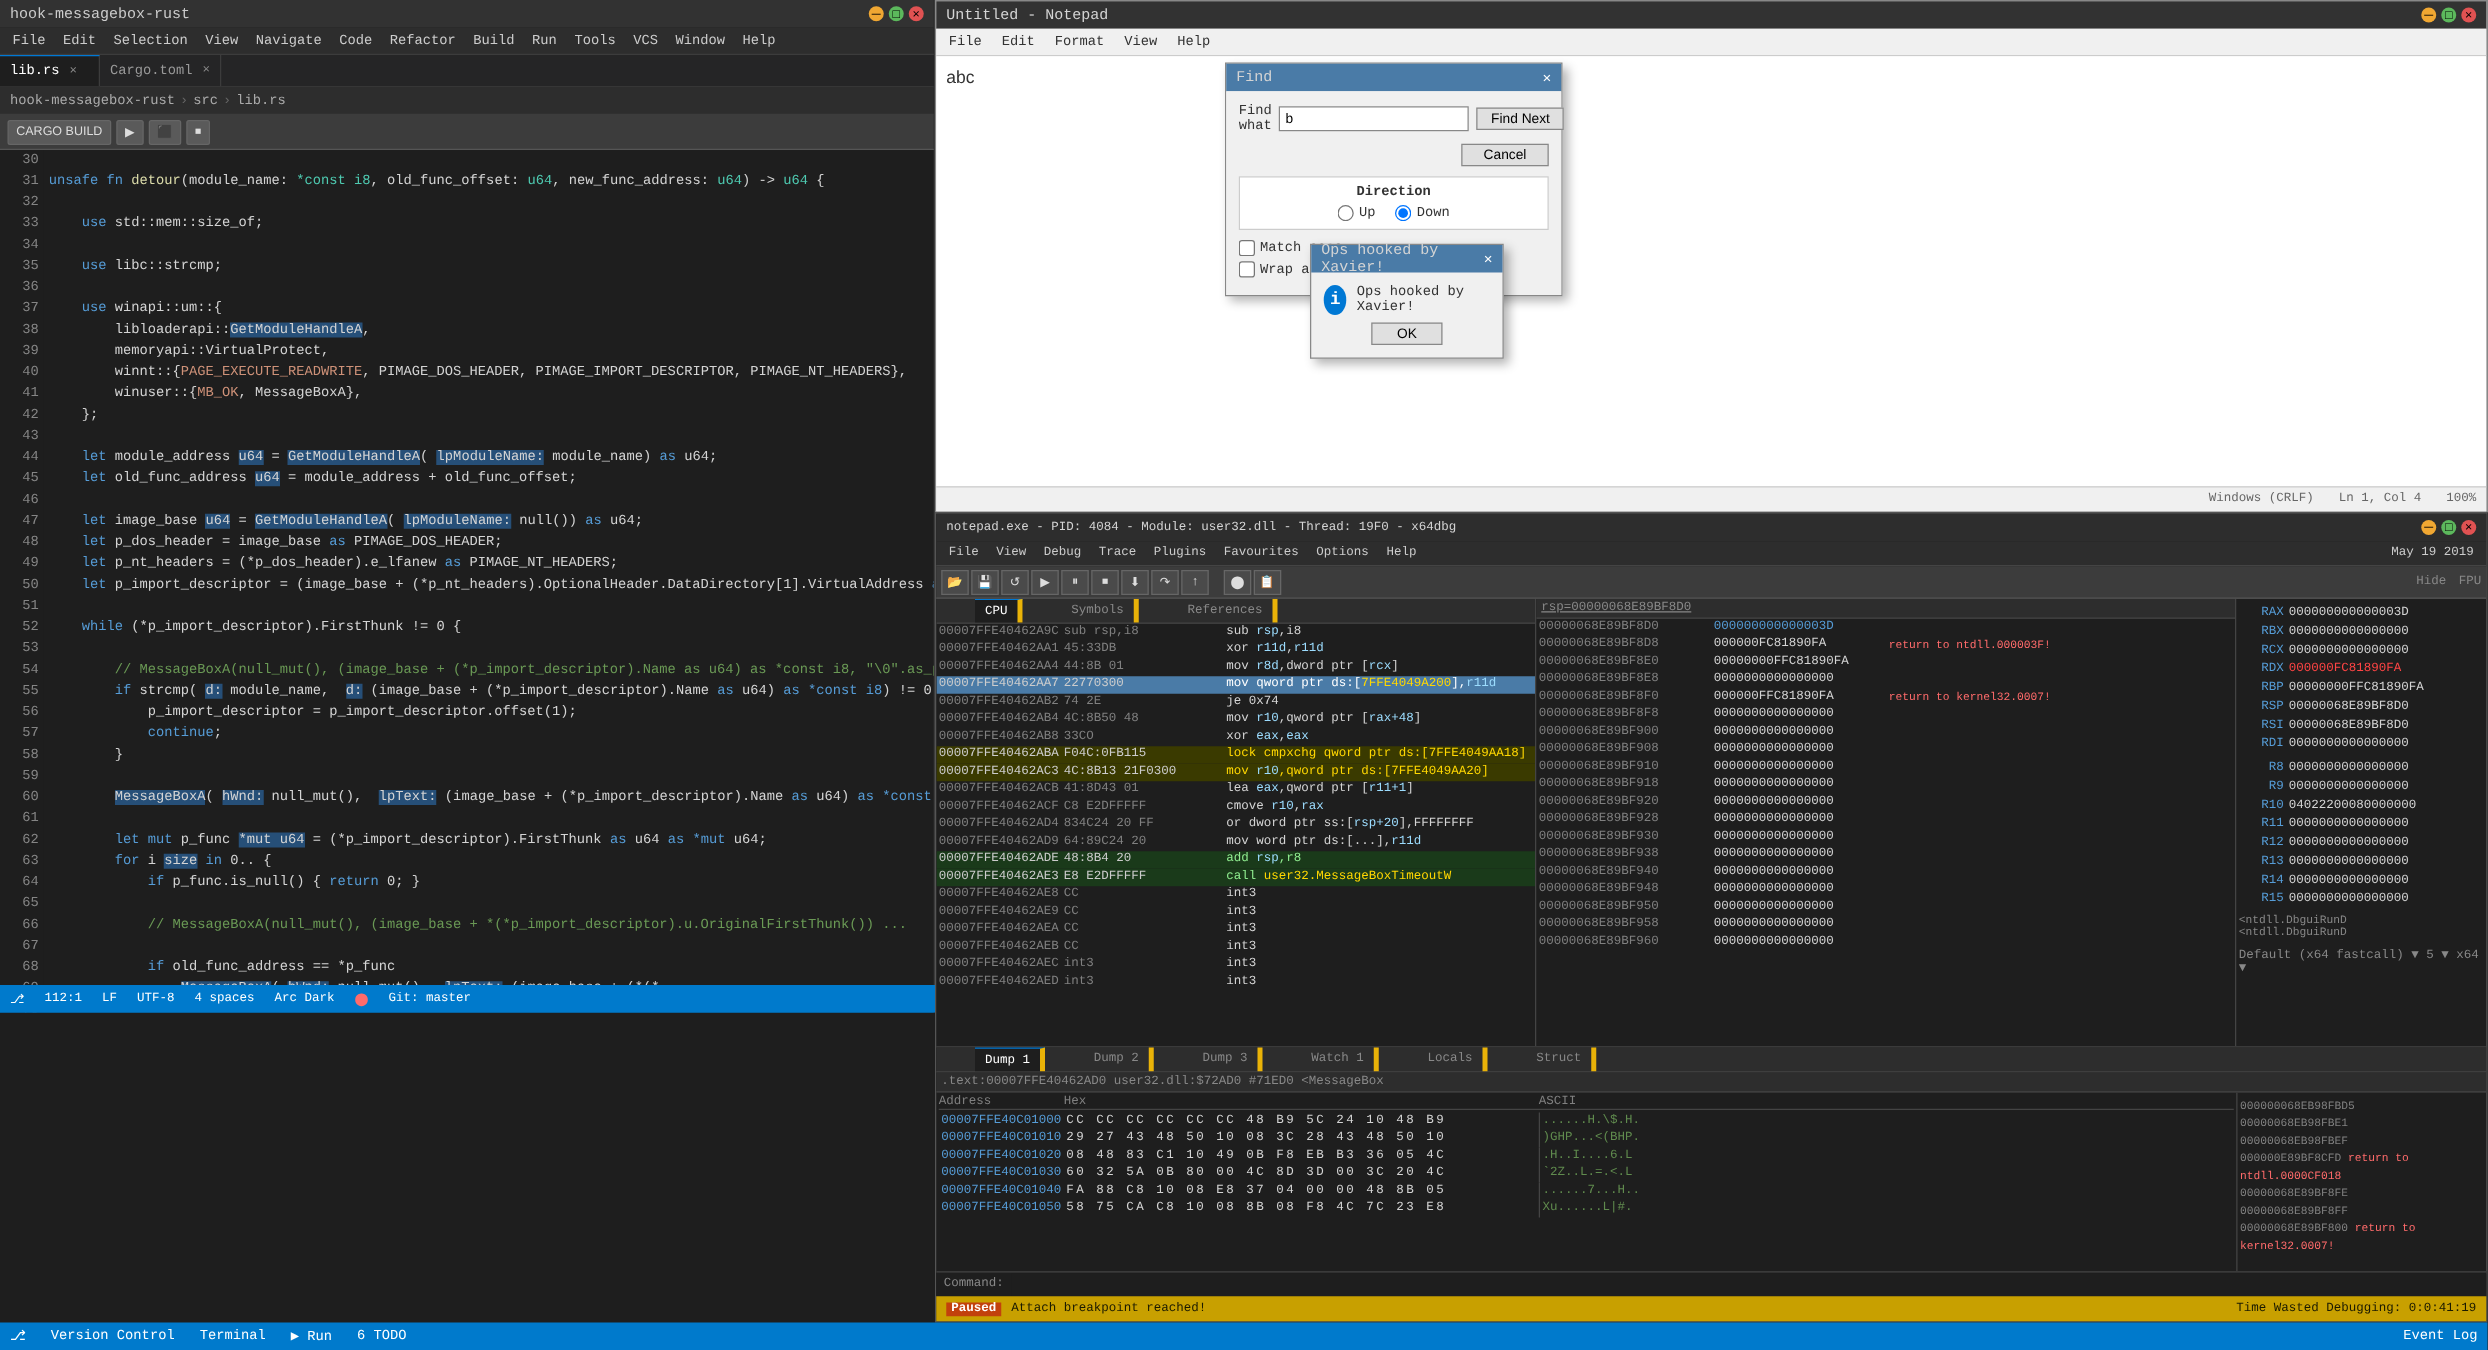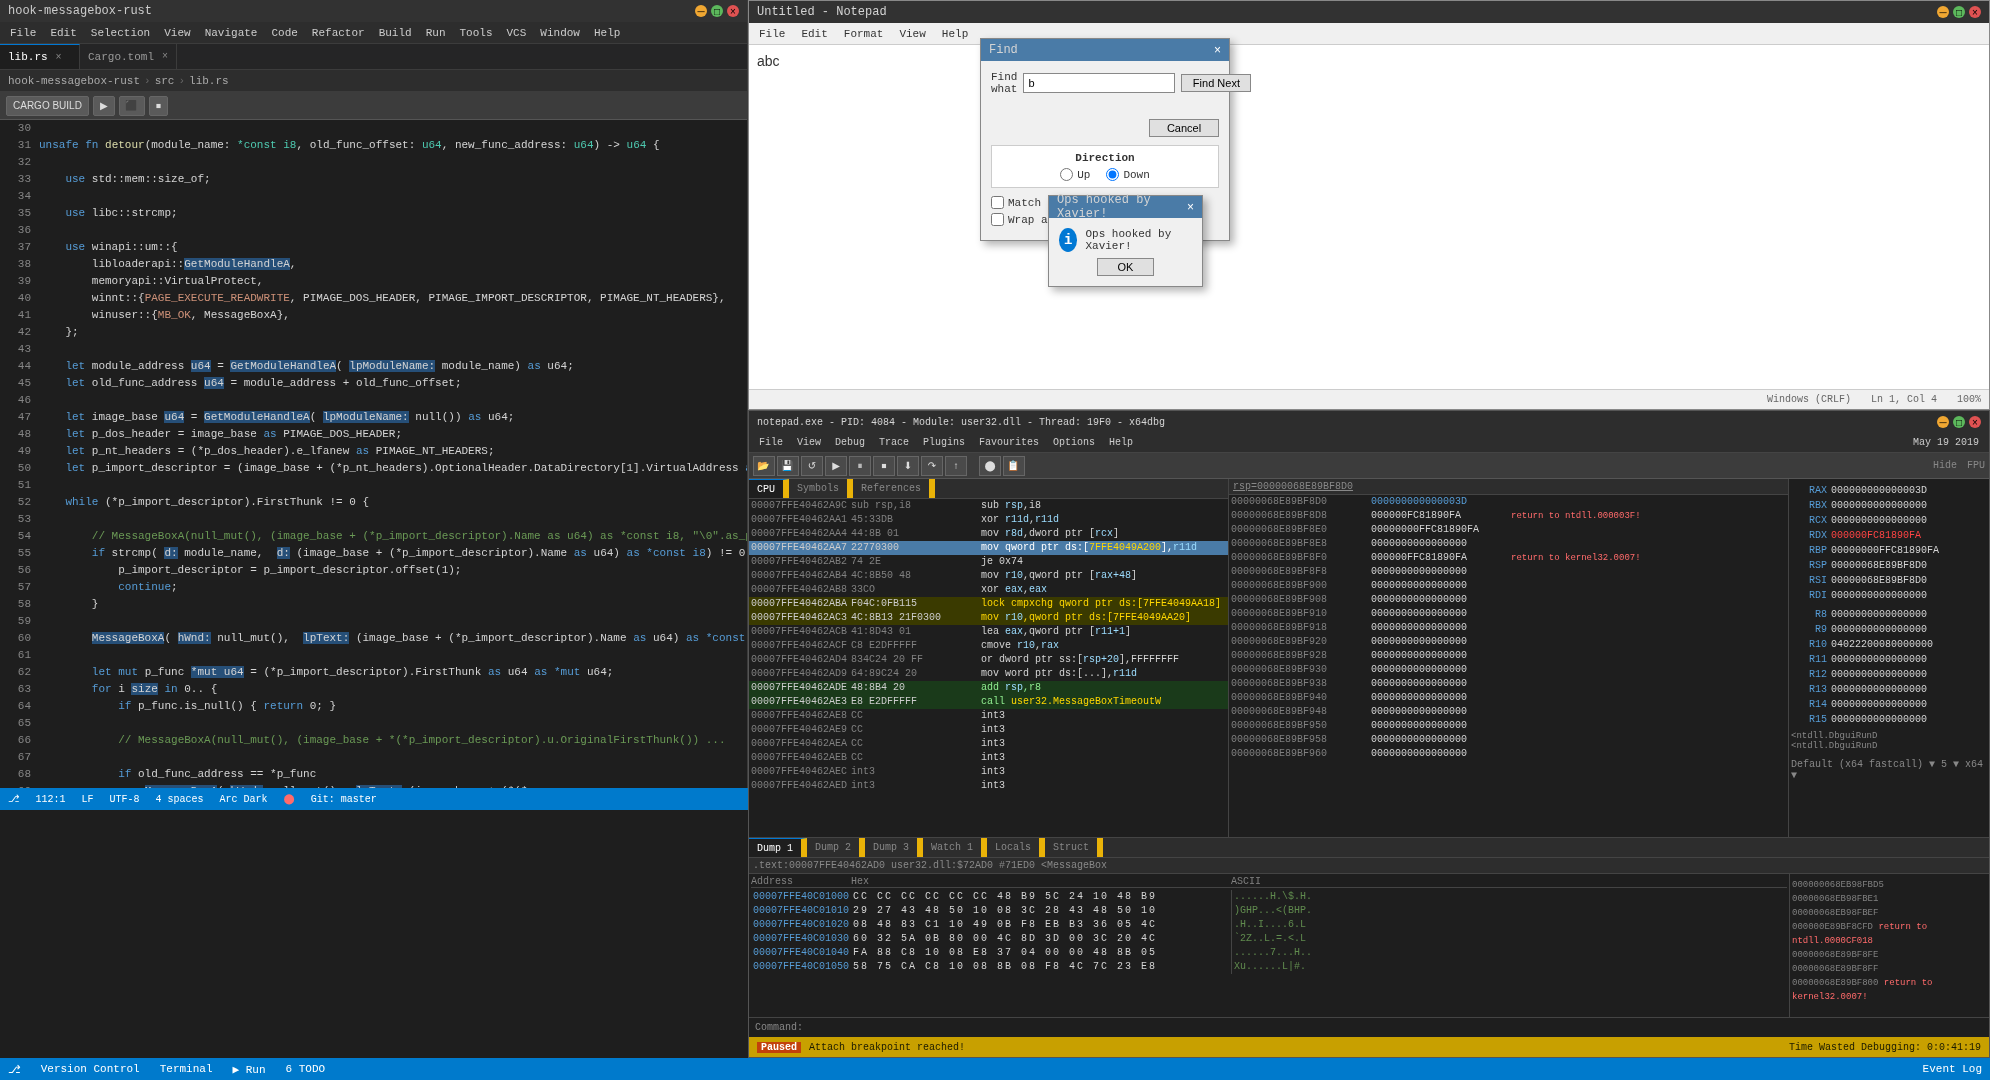--- a/index.html
+++ b/index.html
@@ -40,24 +40,24 @@
 
     
     .notepad-container { position: absolute; top: 0; right: 0; width: 1242px; height: 410px; background: #f0f0f0; border: 1px solid #888; }
     .notepad-title { height: 22px; background: #323232; display: flex; align-items: center; justify-content: space-between; padding: 0 8px; }
     .notepad-menu { height: 22px; background: #f0f0f0; display: flex; align-items: center; gap: 4px; padding: 0 4px; border-bottom: 1px solid #ccc; }
     .notepad-menu-item { font-size: 11px; color: #333; padding: 2px 6px; cursor: pointer; }
     .notepad-content { background: white; position: absolute; top: 44px; left: 0; right: 0; bottom: 20px; padding: 8px; font-size: 14px; color: #333; font-family: Arial, sans-serif; }
     .notepad-status { position: absolute; bottom: 0; left: 0; right: 0; height: 20px; background: #f0f0f0; border-top: 1px solid #ccc; display: flex; align-items: center; padding: 0 8px; font-size: 10px; color: #666; justify-content: flex-end; gap: 20px; }
 
     
-    .find-dialog { position: absolute; top: 38px; left: 980px; width: 250px; background: #f0f0f0; border: 1px solid #888; box-shadow: 4px 4px 8px rgba(0,0,0,0.3); z-index: 100; }
+    .find-dialog { position: absolute; top: 50px; left: 980px; width: 270px; background: #f0f0f0; border: 1px solid #888; box-shadow: 4px 4px 8px rgba(0,0,0,0.3); z-index: 100; }
     .find-title { height: 22px; background: #4a7ba7; display: flex; align-items: center; justify-content: space-between; padding: 0 8px; }
     .find-body { padding: 10px; background: #f0f0f0; }
-    .find-row { display: flex; align-items: center; margin-bottom: 24px; gap: 6px; }
+    .find-row { display: flex; align-items: center; margin-bottom: 8px; gap: 6px; }
     .find-label { font-size: 11px; color: #333; width: 65px; }
     .find-input { flex: 1; height: 20px; border: 1px solid #888; font-size: 11px; padding: 0 4px; background: white; }
     .find-btn { padding: 2px 10px; font-size: 11px; background: #e0e0e0; border: 1px solid #888; cursor: pointer; min-width: 70px; }
     .find-section { padding: 6px; border: 1px solid #ccc; margin-bottom: 8px; background: white; }
     .find-section-title { font-size: 11px; color: #333; font-weight: bold; margin-bottom: 4px; text-align: center; }
     .find-radio-row { display: flex; justify-content: center; gap: 16px; }
     .find-radio-label { font-size: 11px; color: #333; display: flex; align-items: center; gap: 4px; }
     .find-checkbox-row { display: flex; align-items: center; gap: 4px; margin-bottom: 4px; }
     .find-checkbox-label { font-size: 11px; color: #333; }
 
@@ -79,21 +79,21 @@
     .dbg-btn { width: 22px; height: 20px; background: #4a4a4a; border: 1px solid #666; color: #ddd; cursor: pointer; font-size: 10px; display: flex; align-items: center; justify-content: center; }
     .disasm-row { display: flex; font-size: 10px; line-height: 14px; }
     .disasm-addr { width: 100px; color: #808080; padding: 0 2px; }
     .disasm-hex { width: 130px; color: #808080; padding: 0 2px; }
     .disasm-asm { flex: 1; color: #d4d4d4; padding: 0 2px; }
     .reg-row { display: flex; font-size: 10px; line-height: 15px; }
     .reg-name { width: 40px; color: #569cd6; text-align: right; padding-right: 4px; }
     .reg-val { color: #d4d4d4; }
     .reg-highlight { color: #ff4444; }
     .tab-strip { height: 20px; background: #2d2d2d; display: flex; align-items: stretch; border-bottom: 1px solid #444; }
-    .btab { padding: 0 8px; font-size: 10px; color: #888; cursor: pointer; display: flex; align-items: center; border-right: 6px solid #eab308; }
+    .btab { padding: 0 8px; font-size: 10px; color: #888; cursor: pointer; display: flex; align-items: center; border-right: 4px solid #eab308; margin-left: 31px; }
     .btab.active { color: #fff; background: #1e1e1e; border-top: 1px solid #0078d4; }
     .stack-row { display: flex; font-size: 10px; line-height: 14px; }
     .stack-addr { width: 140px; color: #808080; padding: 0 2px; }
     .stack-val { width: 140px; color: #d4d4d4; padding: 0 2px; }
     .stack-comment { flex: 1; color: #608b4e; padding: 0 2px; font-size: 9px; }
 
     
     .status-bar { position: absolute; bottom: 0; left: 0; right: 0; height: 22px; background: #007acc; display: flex; align-items: center; padding: 0 8px; gap: 20px; font-size: 11px; color: white; }
 
     

